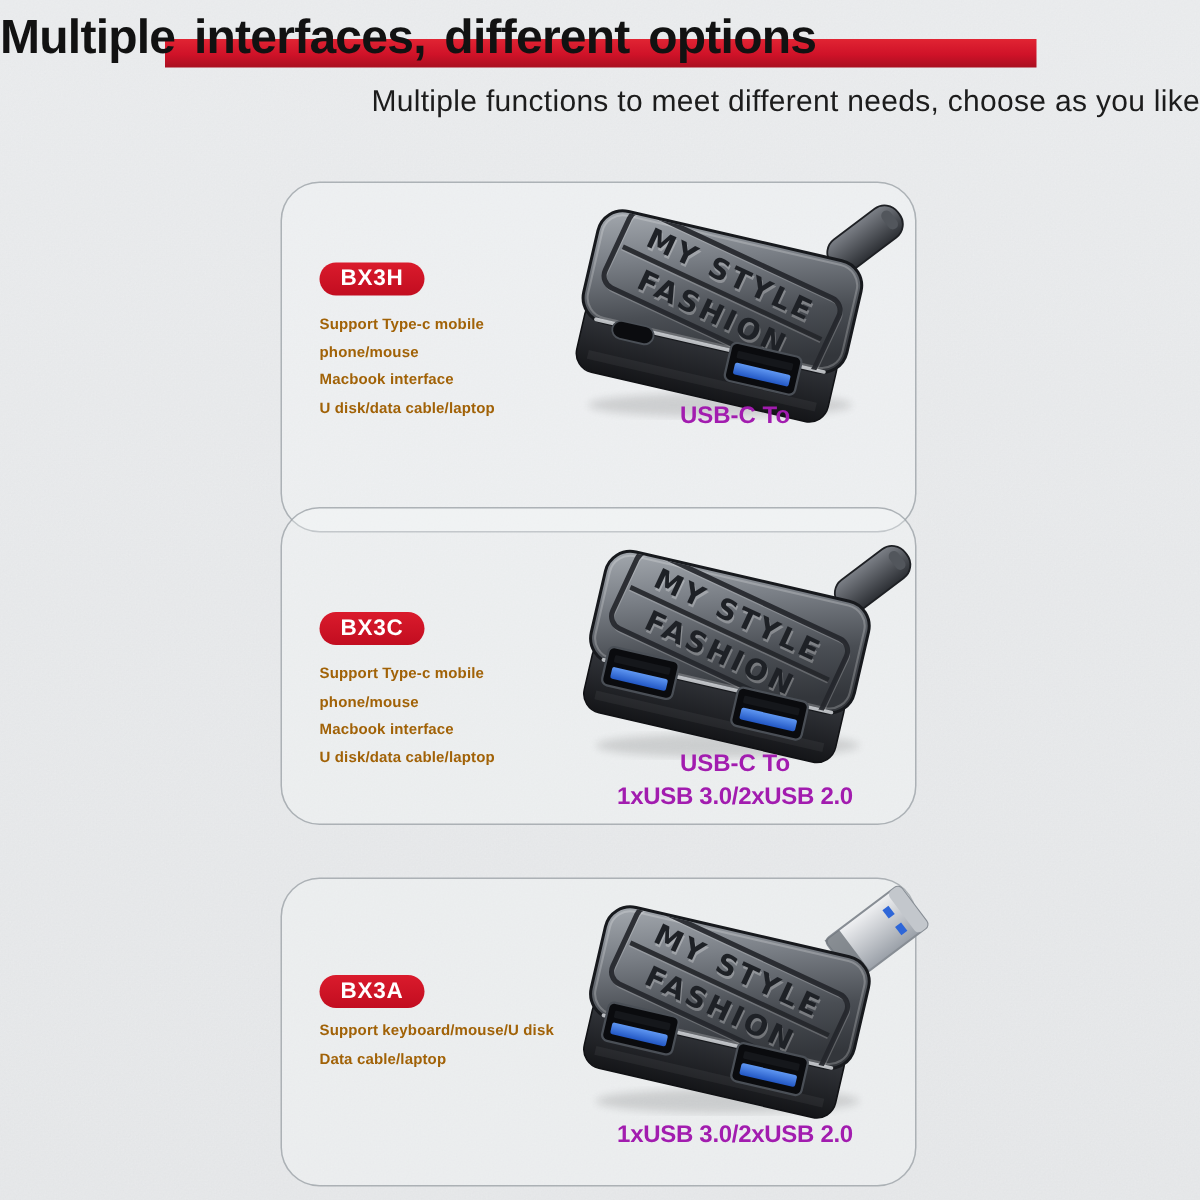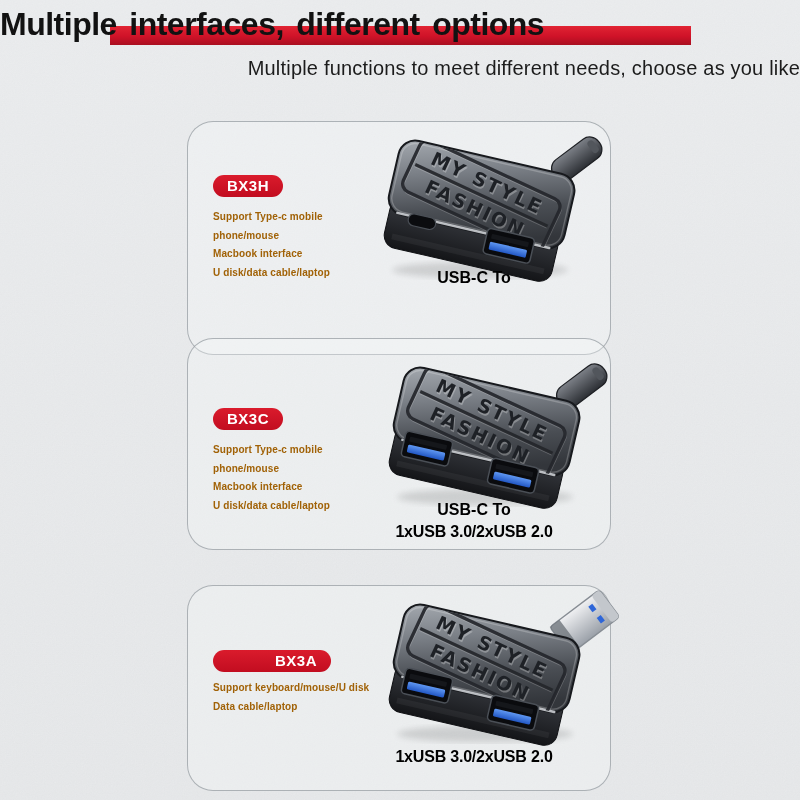--- a/index.html
+++ b/index.html
@@ -27,30 +27,30 @@
   #card-bx3h{top:108px;height:234px;margin-top:13px;}
   #card-bx3c{top:338px;height:212px;text-decoration:underline;}
   #card-bx3a{top:585px;height:206px;}
 
   .badge{position:absolute;left:25px;width:70px;height:22px;border-radius:11px;
     background:linear-gradient(180deg,#da1b2c,#c20d20);
     color:#ffffff;font-size:15px;font-weight:700;line-height:22px;text-align:center;
     letter-spacing:0.5px;}
   #card-bx3h .badge{top:53px;}
   #card-bx3c .badge{top:69px;}
-  #card-bx3a .badge{top:64px;padding-left:48px;}
+  #card-bx3a .badge{top:64px;}
 
   .support{position:absolute;left:25px;font-size:10px;font-weight:700;
     line-height:18.5px;color:#a16207;letter-spacing:0.1px;white-space:nowrap;}
   #card-bx3h .support{top:86px;}
   #card-bx3c .support{top:102px;}
   #card-bx3a .support{top:93px;}
 
-  .caption{position:absolute;left:126px;width:320px;text-align:center;
-    font-weight:700;color:#000000;}
+  .caption{position:absolute;left:142px;width:320px;text-align:center;
+    font-weight:700;color:#a21caf;}
   #card-bx3h .caption{top:147px;}
   #card-bx3c .caption{top:162px;}
   #card-bx3a .caption{top:158px;}
   .caption .from{font-size:16px;}
   .caption .to{font-size:16px;margin-top:4px;letter-spacing:-0.2px;white-space:nowrap;}
 
   .product-art{position:absolute;width:230px;height:150px;}
   #card-bx3h .product-art{left:180px;top:6px;}
   #card-bx3c .product-art{left:185px;top:16px;}
   #card-bx3a .product-art{left:185px;top:6px;}

